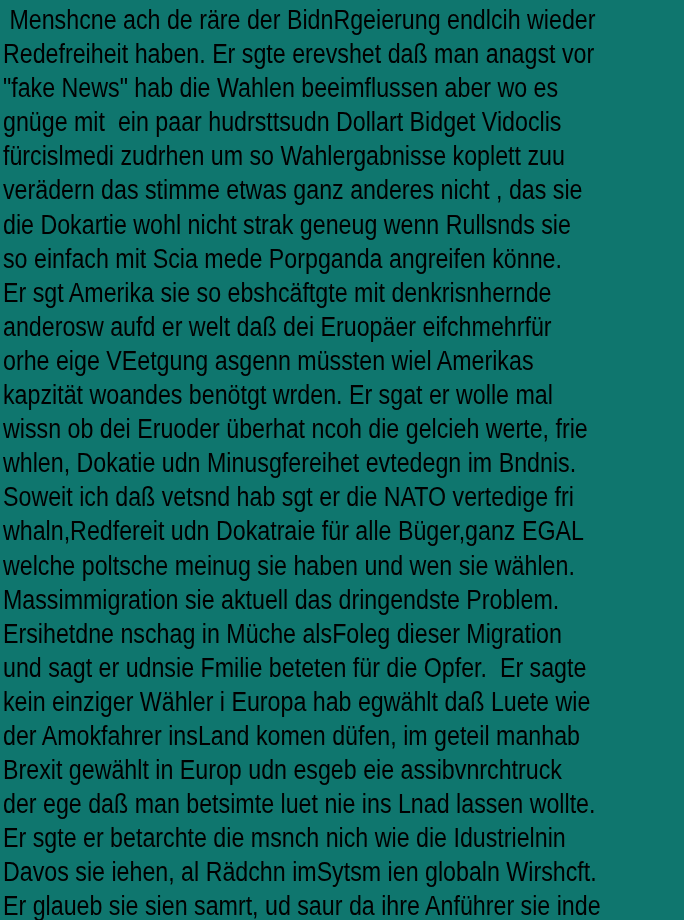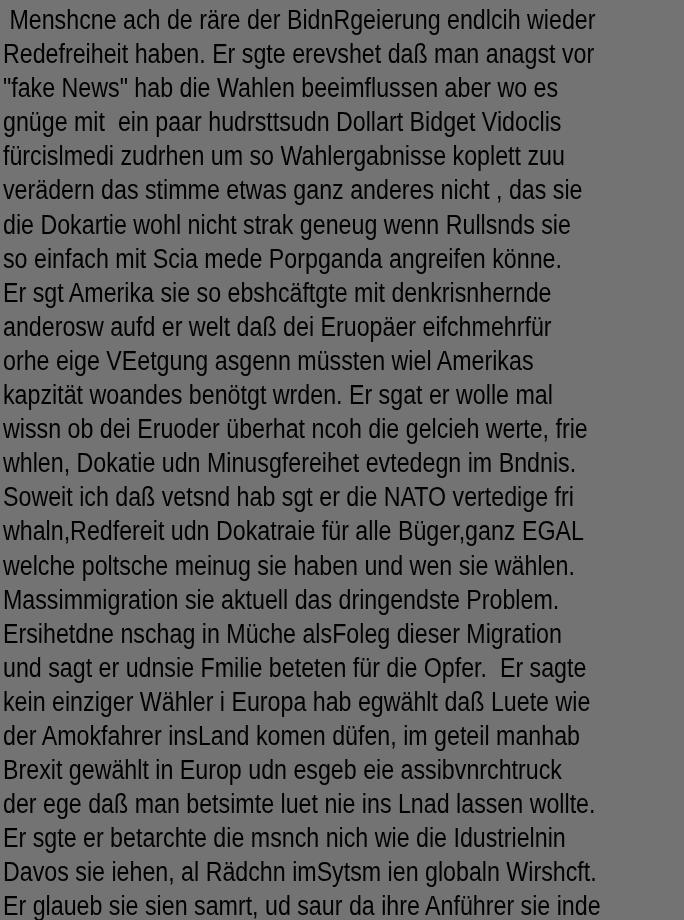--- a/index.html
+++ b/index.html
@@ -4,21 +4,21 @@
 <style>
   html, body {
     margin: 0;
     padding: 0;
     background: #ffffff;
   }
   .page {
     position: relative;
     width: 684px;
     height: 920px;
-    background: #737373;
+    background: #0f766e;
     overflow: hidden;
   }
   .text-block {
     position: absolute;
     top: 3px;
     left: 3px;
     width: 795px;               
     transform: scaleX(0.86);    
     transform-origin: 0 0;
     font-family: "Liberation Sans", sans-serif;

